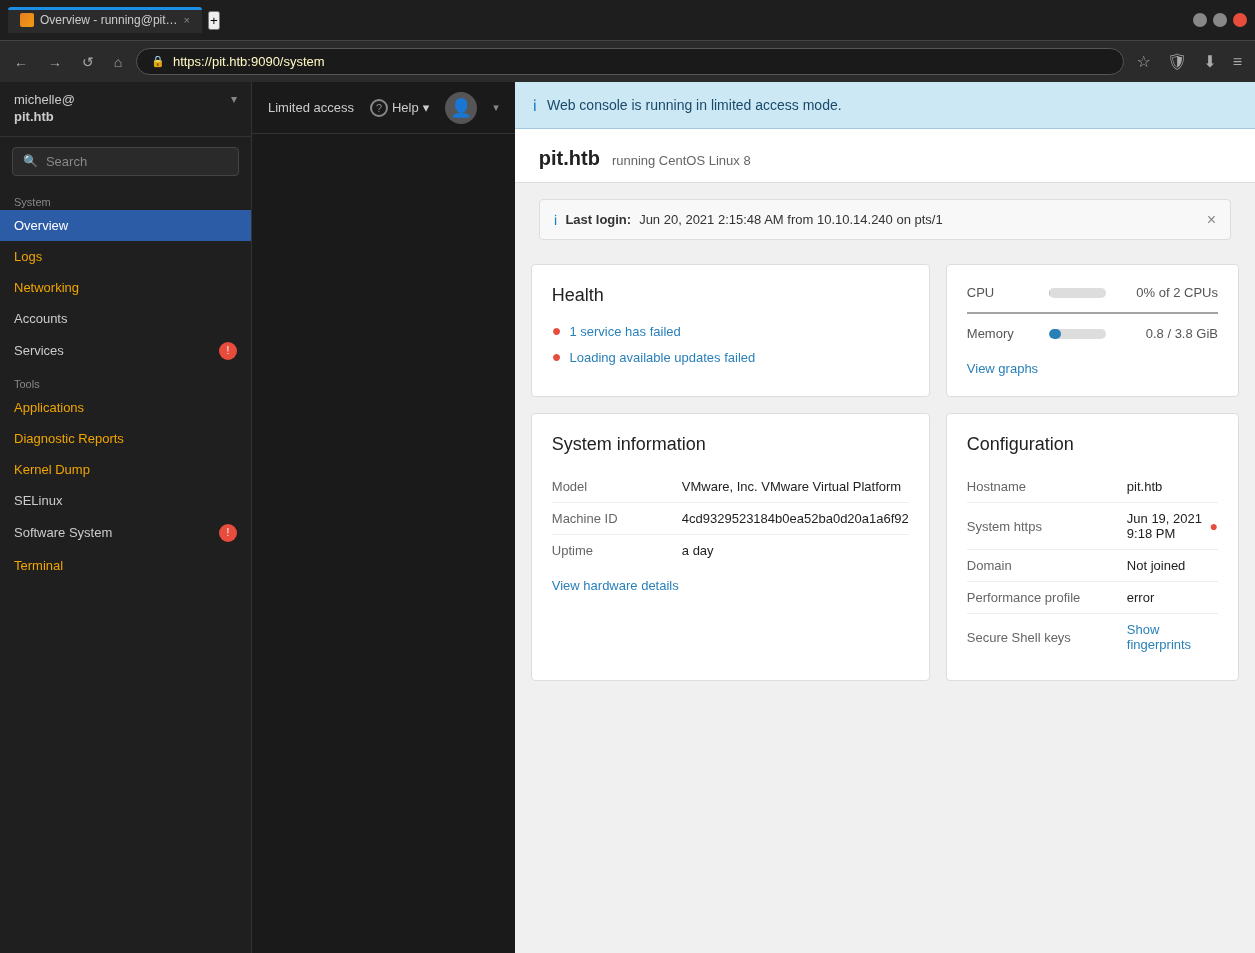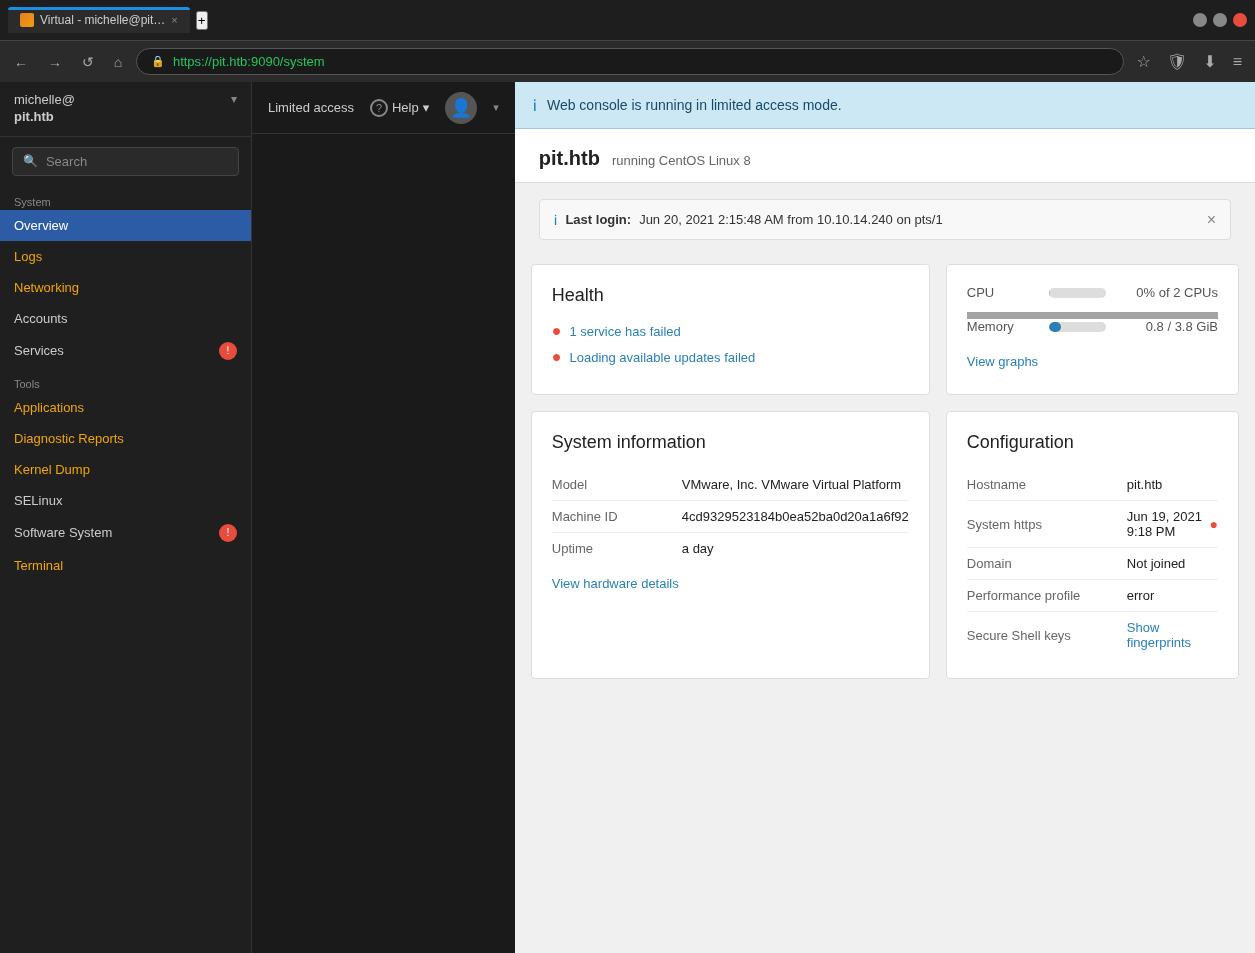--- a/index.html
+++ b/index.html
@@ -15,21 +15,21 @@
     .window-controls { margin-left: auto; display: flex; gap: 6px; align-items: center; }
     .wc-btn { width: 14px; height: 14px; border-radius: 50%; display: inline-block; }
     .wc-min { background: #888; }
     .wc-max { background: #888; }
     .wc-close { background: #e74c3c; }
 
     .browser-toolbar { display: flex; align-items: center; padding: 5px 8px; background: #2b2b2b; gap: 8px; height: 42px; border-top: 1px solid #444; }
     .nav-btn { background: none; border: none; color: #aaa; cursor: pointer; font-size: 14px; padding: 4px 6px; border-radius: 3px; }
     .address-bar { flex: 1; background: #1a1a1a; border: 1px solid #555; border-radius: 20px; padding: 5px 14px; color: #ddd; font-size: 13px; display: flex; align-items: center; gap: 8px; }
     .address-bar .lock-icon { color: #888; font-size: 11px; }
-    .address-url { color: #22c55e; font-size: 13px; }
+    .address-url { color: #fef9c3; font-size: 13px; }
     .toolbar-actions { display: flex; gap: 6px; color: #aaa; }
     .toolbar-action-btn { background: none; border: none; color: #aaa; cursor: pointer; font-size: 16px; padding: 4px 5px; }
 
     
     .app-container { display: flex; height: calc(953px - 82px); }
 
     
     .sidebar { width: 252px; background: #1f1f1f; color: #ccc; display: flex; flex-direction: column; flex-shrink: 0; overflow-y: auto; border-right: 1px solid #333; }
     .sidebar-header { padding: 10px 14px; border-bottom: 1px solid #333; }
     .sidebar-user { display: flex; justify-content: space-between; cursor: pointer; }
@@ -81,21 +81,21 @@
 
     .card { background: white; border: 1px solid #ddd; border-radius: 4px; padding: 20px; }
     .card-title { font-size: 18px; font-weight: 500; color: #222; margin-bottom: 16px; }
 
     
     .health-item { display: flex; align-items: center; gap: 8px; margin-bottom: 8px; font-size: 13px; color: #c0392b; cursor: pointer; }
     .health-item a { color: #2980b9; text-decoration: none; }
     .health-error-icon { color: #e74c3c; font-size: 16px; }
 
     
-    .usage-row { display: flex; align-items: center; gap: 12px; margin-bottom: 0; padding-bottom: 12px; border-bottom: 7px solid #a3a3a3; }
+    .usage-row { display: flex; align-items: center; gap: 12px; margin-bottom: 12px; padding-bottom: 12px; border-bottom: 2px solid #a3a3a3; }
     .usage-row:last-of-type { border-bottom: none; margin-bottom: 0; }
     .usage-label { width: 70px; font-size: 13px; color: #555; flex-shrink: 0; }
     .usage-bar-container { flex: 1; height: 10px; background: #ddd; border-radius: 5px; overflow: hidden; }
     .usage-bar { height: 100%; border-radius: 5px; }
     .usage-bar.cpu { background: #bbb; width: 1%; }
     .usage-bar.memory { background: #2980b9; width: 21%; }
     .usage-value { font-size: 13px; color: #555; white-space: nowrap; width: 100px; text-align: right; }
     .view-graphs-link { color: #2980b9; font-size: 13px; cursor: pointer; text-decoration: none; margin-top: 8px; display: inline-block; }
 
     
@@ -119,21 +119,21 @@
   </style>
 </head>
 <body>
 
 <div class="browser-chrome">
 
   <div class="browser-titlebar">
     <div class="browser-tab" style="position:relative;">
       <div class="active-tab-accent"></div>
       <span class="favicon"></span>
-      <span class="tab-title">Virtual - michelle@pit…</span>
+      <span class="tab-title">Overview - running@pit…</span>
       <span class="close-tab">×</span>
     </div>
     <button class="new-tab">+</button>
     <div class="window-controls">
       <span class="wc-btn wc-min"></span>
       <span class="wc-btn wc-max"></span>
       <span class="wc-btn wc-close"></span>
     </div>
   </div>
 

